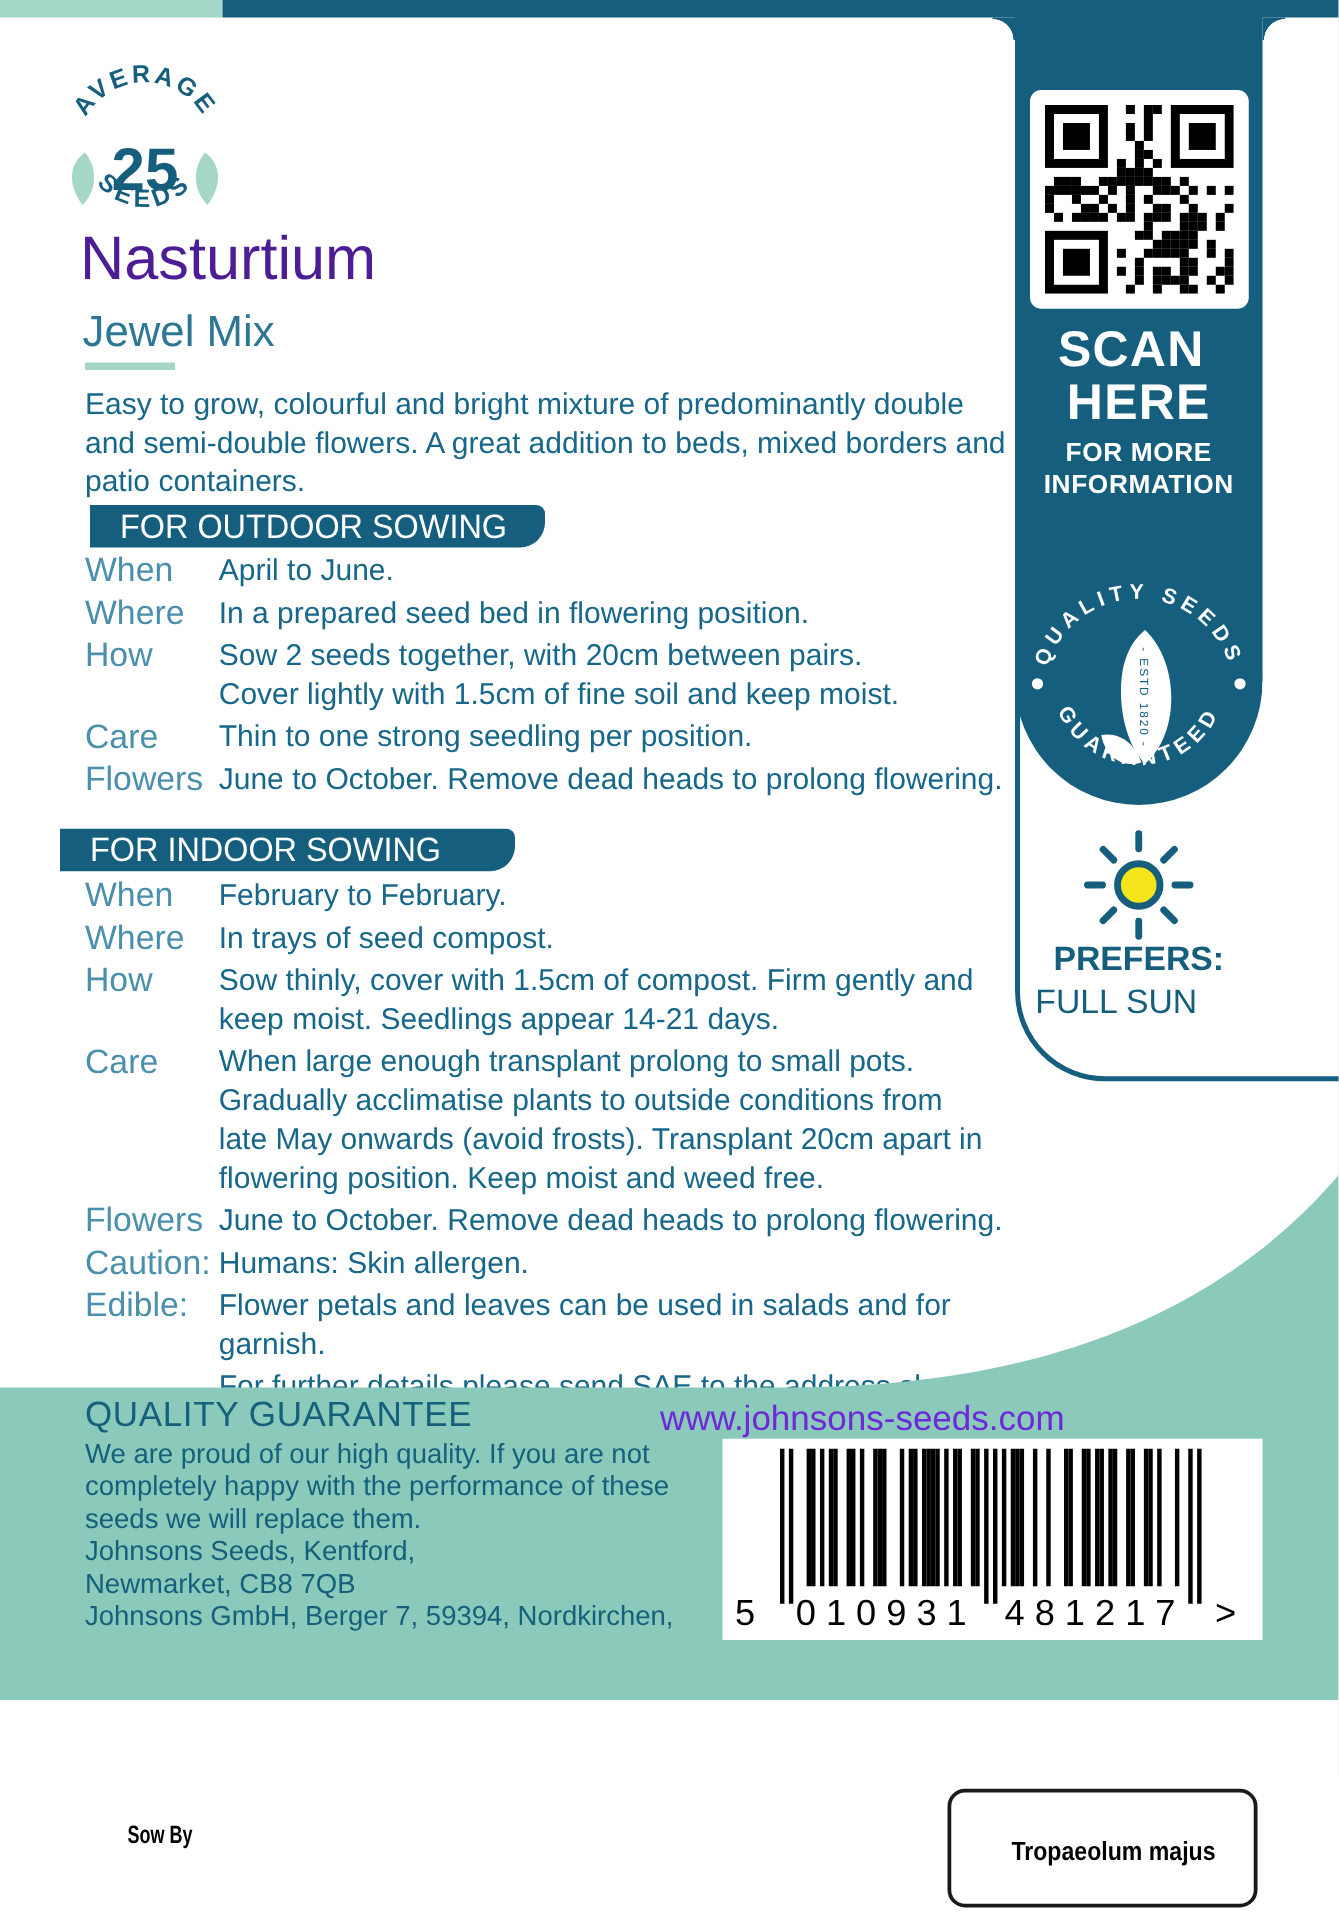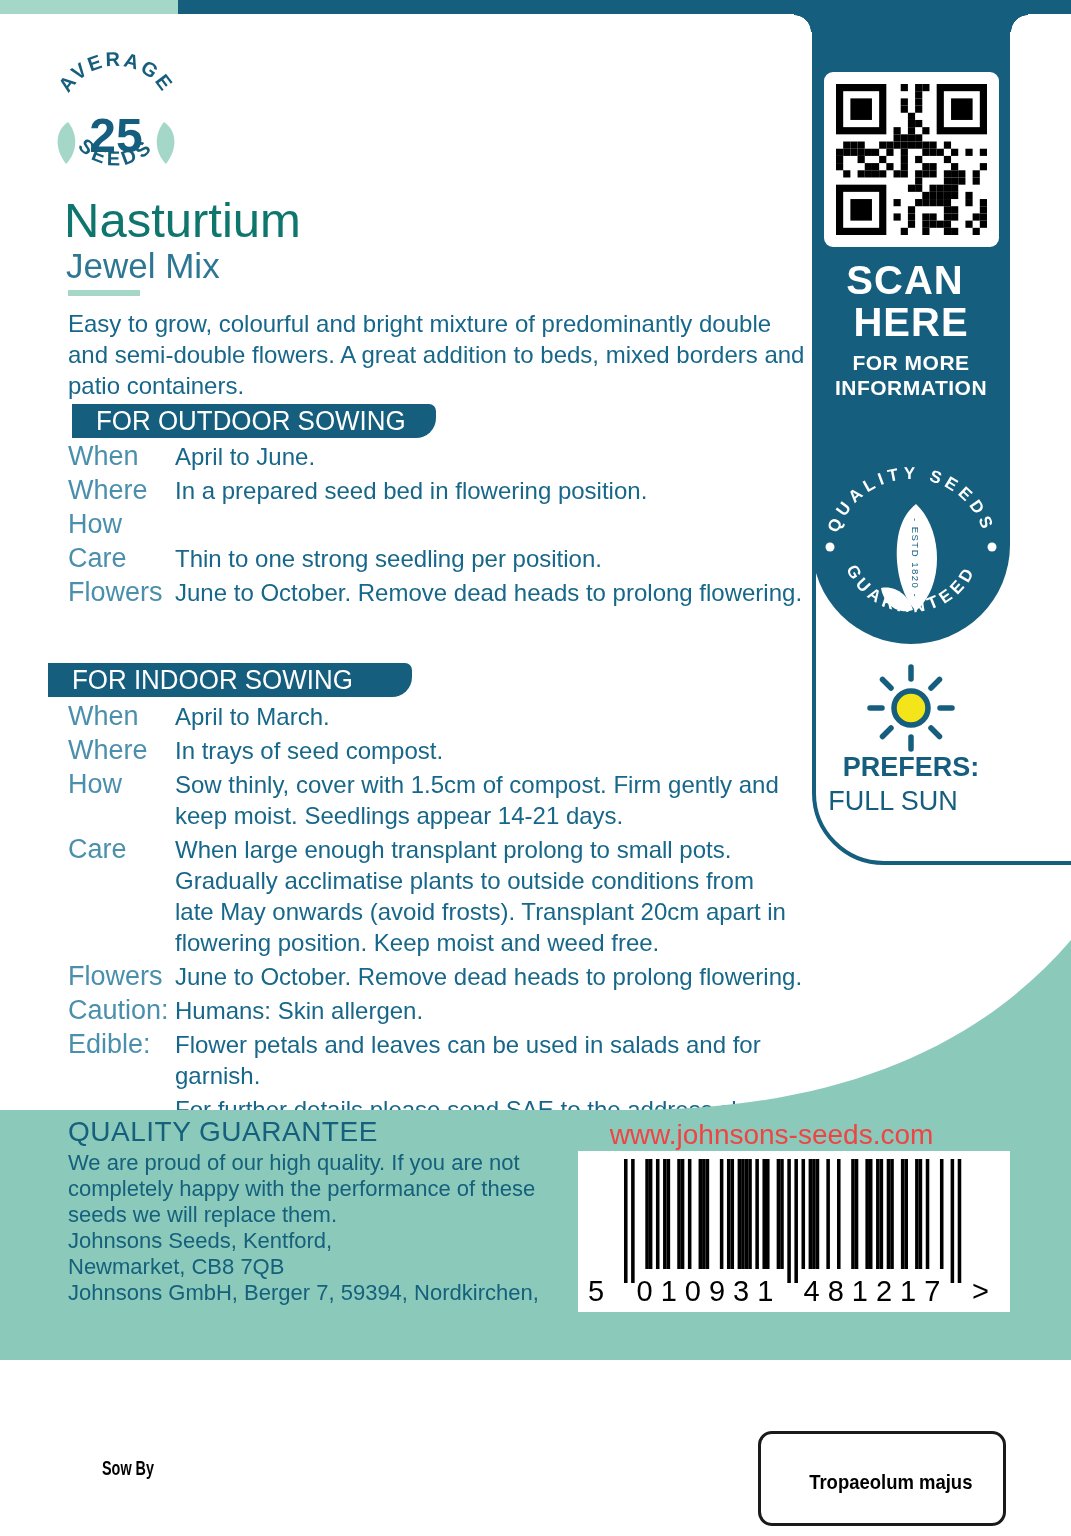--- a/index.html
+++ b/index.html
@@ -28,21 +28,21 @@
             font-size:21px;font-weight:700;letter-spacing:.5px;}
   .badge-quality{position:absolute;left:812px;top:446px;width:198px;height:198px;}
   .sun{position:absolute;left:861px;top:652px;width:100px;height:100px;}
   .prefers1{position:absolute;left:802px;top:752px;width:218px;text-align:center;
             color:#155E7E;font-size:27px;font-weight:700;}
   .prefers2{position:absolute;left:784px;top:786px;width:218px;text-align:center;
             color:#155E7E;font-size:27px;font-weight:400;}
   
   .seed-badge{position:absolute;left:50px;top:34px;width:132px;height:152px;}
   
-  .title{position:absolute;left:64px;top:192px;font-size:49px;color:#0f766e;letter-spacing:0;}
+  .title{position:absolute;left:64px;top:179px;font-size:49px;color:#4c1d95;letter-spacing:0;}
   .subtitle{position:absolute;left:66px;top:246px;font-size:35px;color:#2D7795;}
   .underline{position:absolute;left:68px;top:290px;width:72px;height:6px;background:#A5D7C8;}
   .desc{position:absolute;left:68px;top:308px;width:750px;font-size:24px;line-height:31px;color:#17678A;}
   
   .s-banner{position:absolute;left:48px;width:364px;height:34px;background:#155E7E;
             border-radius:0 7px 20px 0;}
   .s-banner span{display:inline-block;margin-left:24px;line-height:34px;font-size:27px;color:#fff;
                  transform:scaleX(.96);transform-origin:left center;white-space:nowrap;}
   .banner-outdoor{top:404px;margin-left:24px;}
   .banner-indoor{top:663px;}
@@ -50,22 +50,22 @@
   .rows{position:absolute;left:68px;width:748px;}
   .rows-outdoor{top:441px;}
   .rows-indoor{top:701px;}
   .row{display:flex;margin-bottom:3px;}
   .row .lab{flex:0 0 107px;font-size:27px;line-height:31px;color:#4A8FAC;font-weight:400;}
   .row .val{font-size:24px;line-height:31px;color:#17678A;}
   
   .mint-svg{position:absolute;left:0;top:930px;width:1071px;height:430px;}
   .qg-head{position:absolute;left:68px;top:1116px;font-size:28px;color:#15607C;letter-spacing:.5px;}
   .qg-body{position:absolute;left:68px;top:1150px;font-size:22px;line-height:26px;color:#15607C;}
-  .website{position:absolute;left:564px;top:1119px;width:415px;text-align:center;
-           font-size:28px;color:#ef4444;}
+  .website{position:absolute;left:528px;top:1119px;width:415px;text-align:left;
+           font-size:28px;color:#6d28d9;}
   .barcode-box{position:absolute;left:578px;top:1151px;width:432px;height:161px;background:#fff;}
   .barcode-box svg{position:absolute;left:0;top:0;}
   .bc-digit{position:absolute;top:124px;font-size:29px;color:#000;}
   .bc-lead{left:10px;}
   .bc-g1{left:56px;width:150px;text-align:center;letter-spacing:8px;}
   .bc-g2{left:223px;width:150px;text-align:center;letter-spacing:8px;}
   .bc-arrow{left:394px;}
   
   .sow-by{position:absolute;left:102px;top:1457px;font-size:20px;font-weight:700;color:#000;
           transform:scaleX(.72);transform-origin:left center;}
@@ -296,20 +296,24 @@
         </div>
     </div>
     <div class="row">
       <div class="lab">Where</div>
       <div class="val">
           <div>In a prepared seed bed in flowering position.</div>
         </div>
     </div>
     <div class="row">
       <div class="lab">How</div>
+      <div class="val">
+        <div>Sow 2 seeds together, with 20cm between pairs.</div>
+        <div>Cover lightly with 1.5cm of fine soil and keep moist.</div>
+      </div>
     </div>
     <div class="row">
       <div class="lab">Care</div>
       <div class="val">
           <div>Thin to one strong seedling per position.</div>
         </div>
     </div>
     <div class="row">
       <div class="lab">Flowers</div>
       <div class="val">
@@ -318,21 +322,21 @@
     </div>
   </div>
 
   <div class="s-banner banner-indoor">
     <span>FOR INDOOR SOWING</span>
   </div>
   <div class="rows rows-indoor">
     <div class="row">
       <div class="lab">When</div>
       <div class="val">
-          <div>April to March.</div>
+          <div>February to February.</div>
         </div>
     </div>
     <div class="row">
       <div class="lab">Where</div>
       <div class="val">
           <div>In trays of seed compost.</div>
         </div>
     </div>
     <div class="row">
       <div class="lab">How</div>

